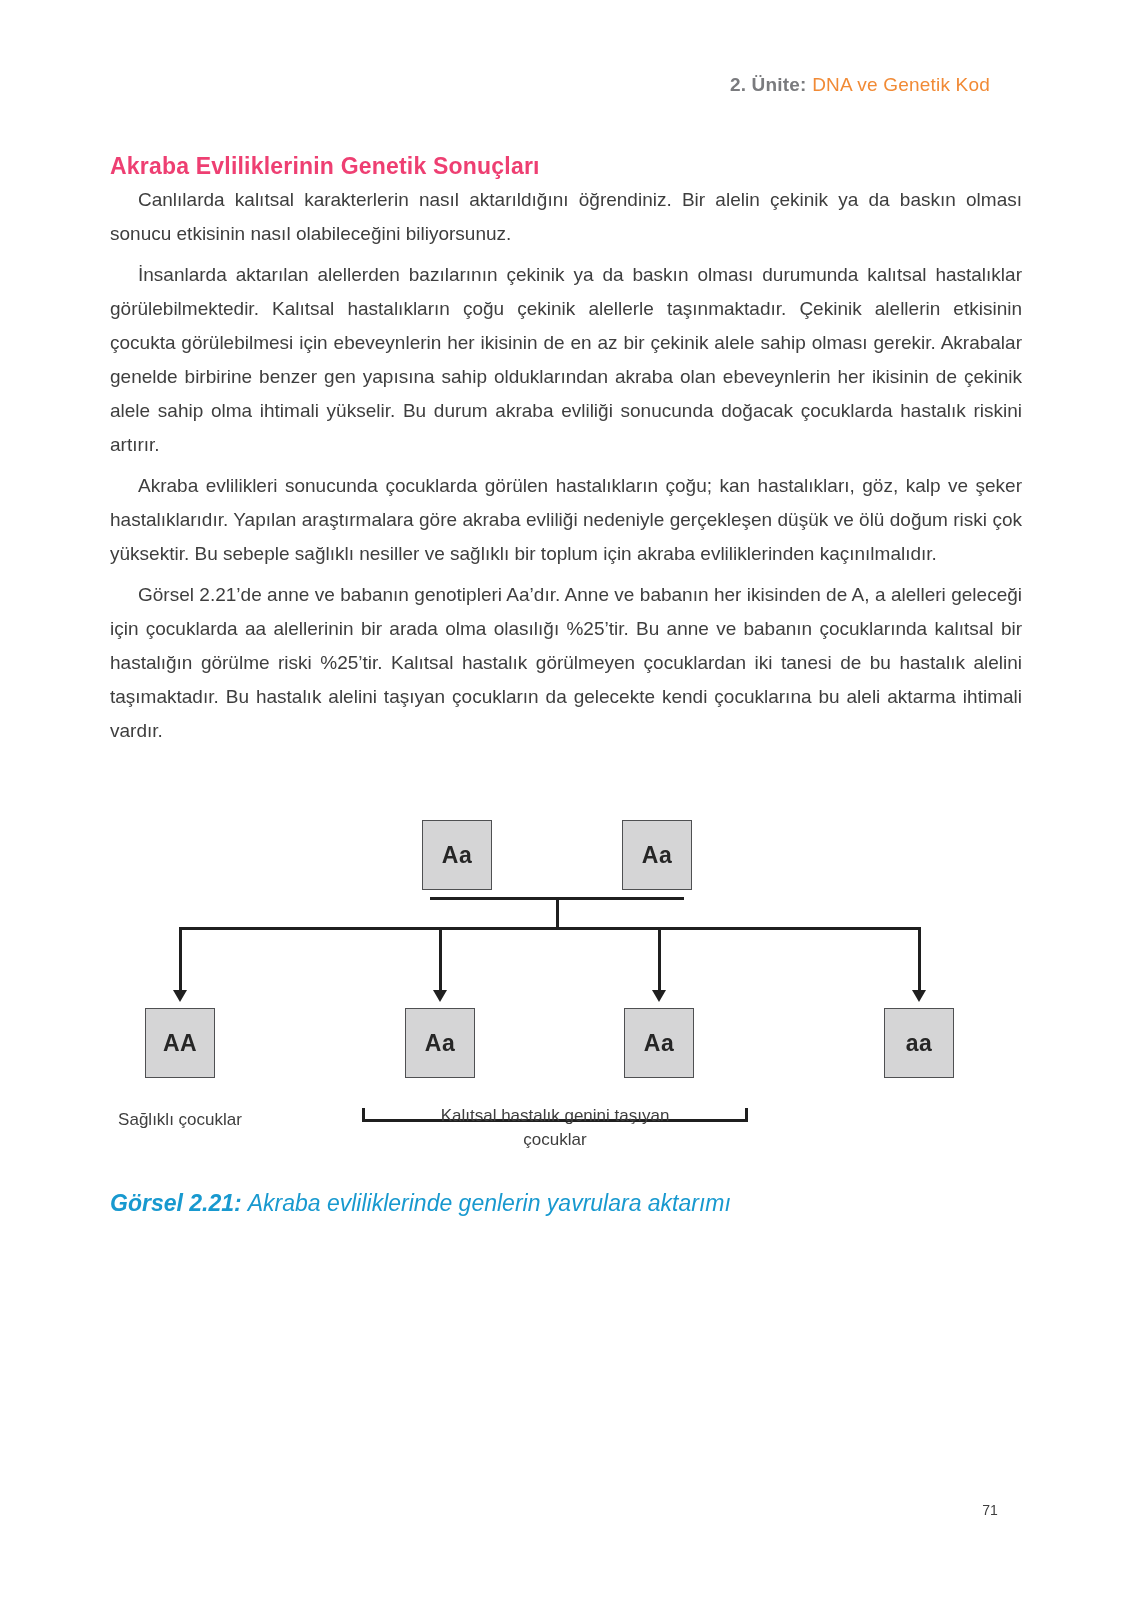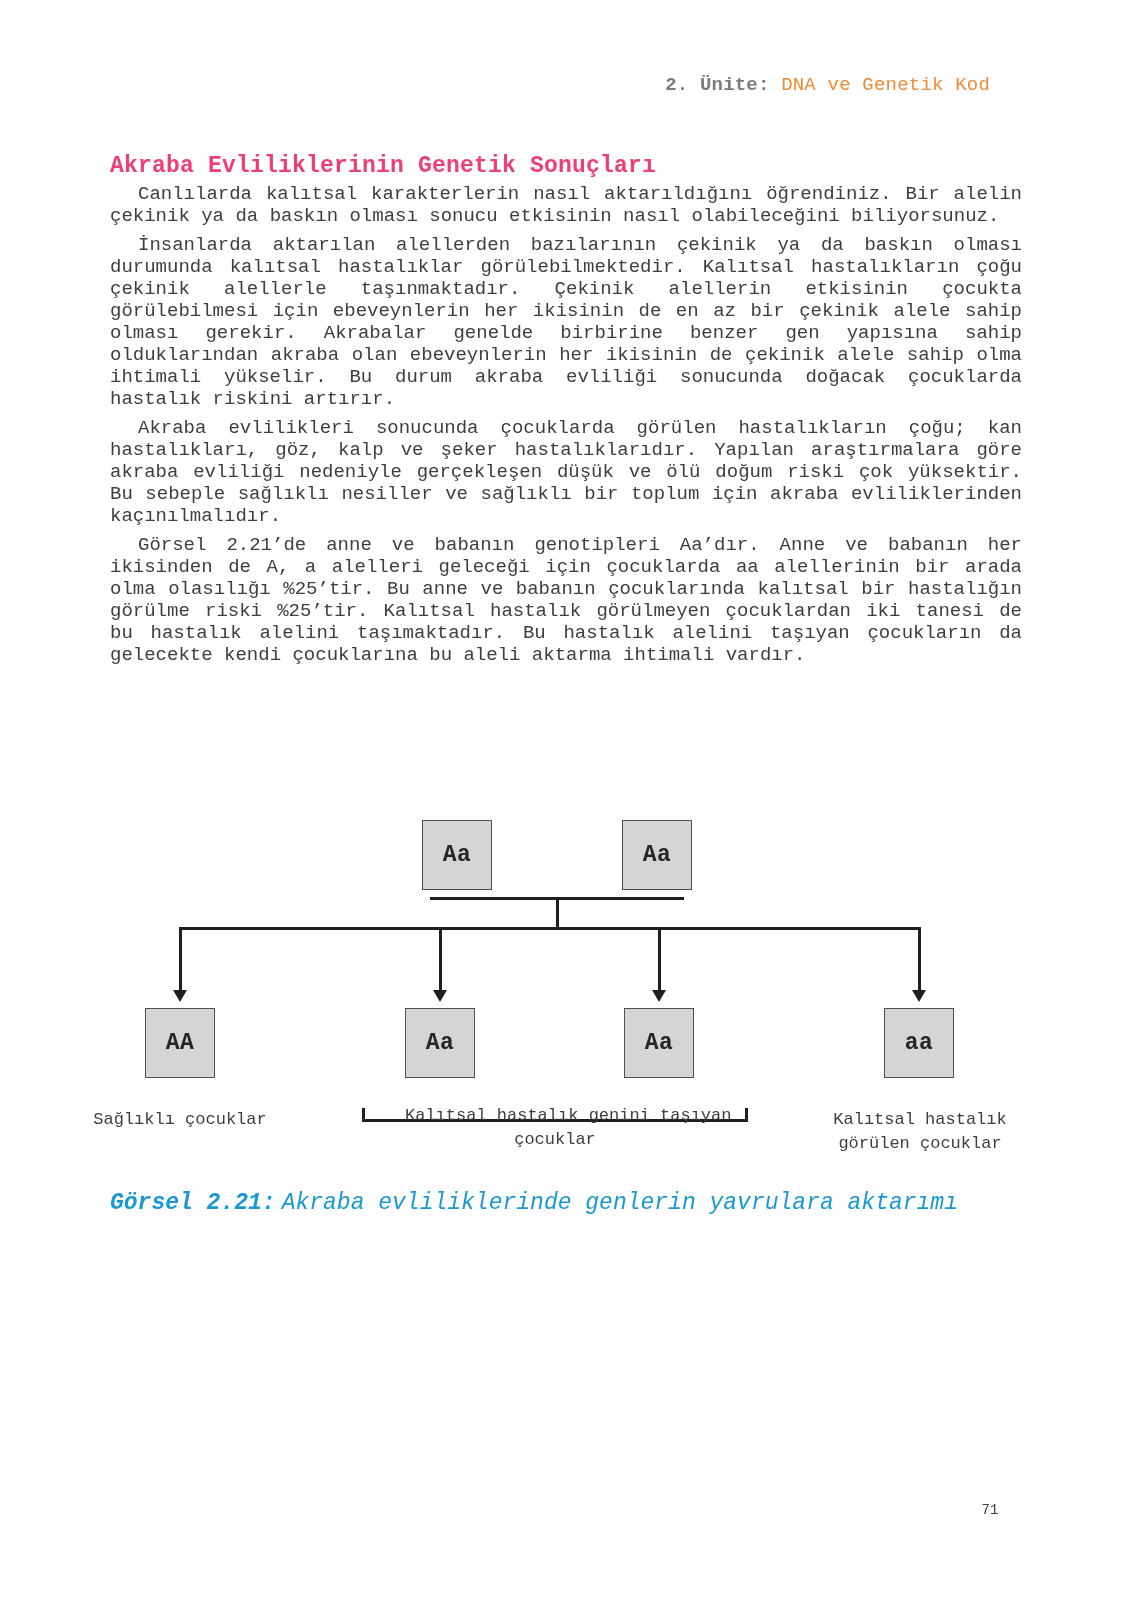--- a/index.html
+++ b/index.html
@@ -1,39 +1,39 @@
 <!DOCTYPE html>
 <html lang="tr"><head>
 <meta charset="utf-8">
 <style>
   html,body{margin:0;padding:0;background:#ffffff;}
   .page{
     position:relative;
     width:1134px;height:1616px;
     background:#ffffff;
-    font-family:Liberation Mono, monospace;
+    font-family:Liberation Sans, sans-serif;
     color:#3e3e3e;
     overflow:hidden;
   }
   
   .unit-header{
     position:absolute;top:74px;left:110px;width:880px;
     text-align:right;font-size:19px;letter-spacing:.2px;
   }
   .unit-label{font-weight:bold;color:#7a7b7e;}
   .unit-title{color:#f18a35;font-weight:500;}
   
   .page-title{
     position:absolute;top:138px;left:110px;width:912px;
     font-size:23px;font-weight:bold;color:#ee3f72;letter-spacing:.2px;
   }
   
   .body-text{
     position:absolute;top:183px;left:110px;width:912px;
-    font-size:19px;line-height:22px;text-align:justify;
+    font-size:19px;line-height:34px;text-align:justify;
   }
   .body-text p{margin:0 0 7px 0;text-indent:28px;}
   
   .diagram{position:absolute;left:0;top:0;width:1134px;height:1616px;pointer-events:none;}
   .gene-box{
     position:absolute;width:70px;height:70px;box-sizing:border-box;
     background:#d5d5d6;border:1.6px solid #4f5052;
     display:flex;align-items:center;justify-content:center;
     font-size:23px;font-weight:bold;color:#262626;letter-spacing:.5px;text-align:right;
   }
@@ -109,24 +109,20 @@
 
     <div class="diagram-label" style="left:80px;top:1108px;width:200px;">Sağlıklı çocuklar</div>
 
     <div class="bracket" style="left:362px;top:1108px;width:386px;"></div>
 
     <div class="diagram-label" style="left:405px;top:1104px;width:300px;">
       <div>Kalıtsal hastalık genini taşıyan</div>
       <div>çocuklar</div>
     </div>
 
-    <div class="diagram-label" style="left:810px;top:1108px;width:220px;">
-      <div>Kalıtsal hastalık</div>
-      <div>görülen çocuklar</div>
-    </div>
   </div>
 
   <div class="figure-caption">
     <span class="cap-label">Görsel 2.21:</span><span>Akraba evliliklerinde genlerin yavrulara aktarımı</span>
   </div>
 
   <div class="page-number">71</div>
 
 </div>
 

